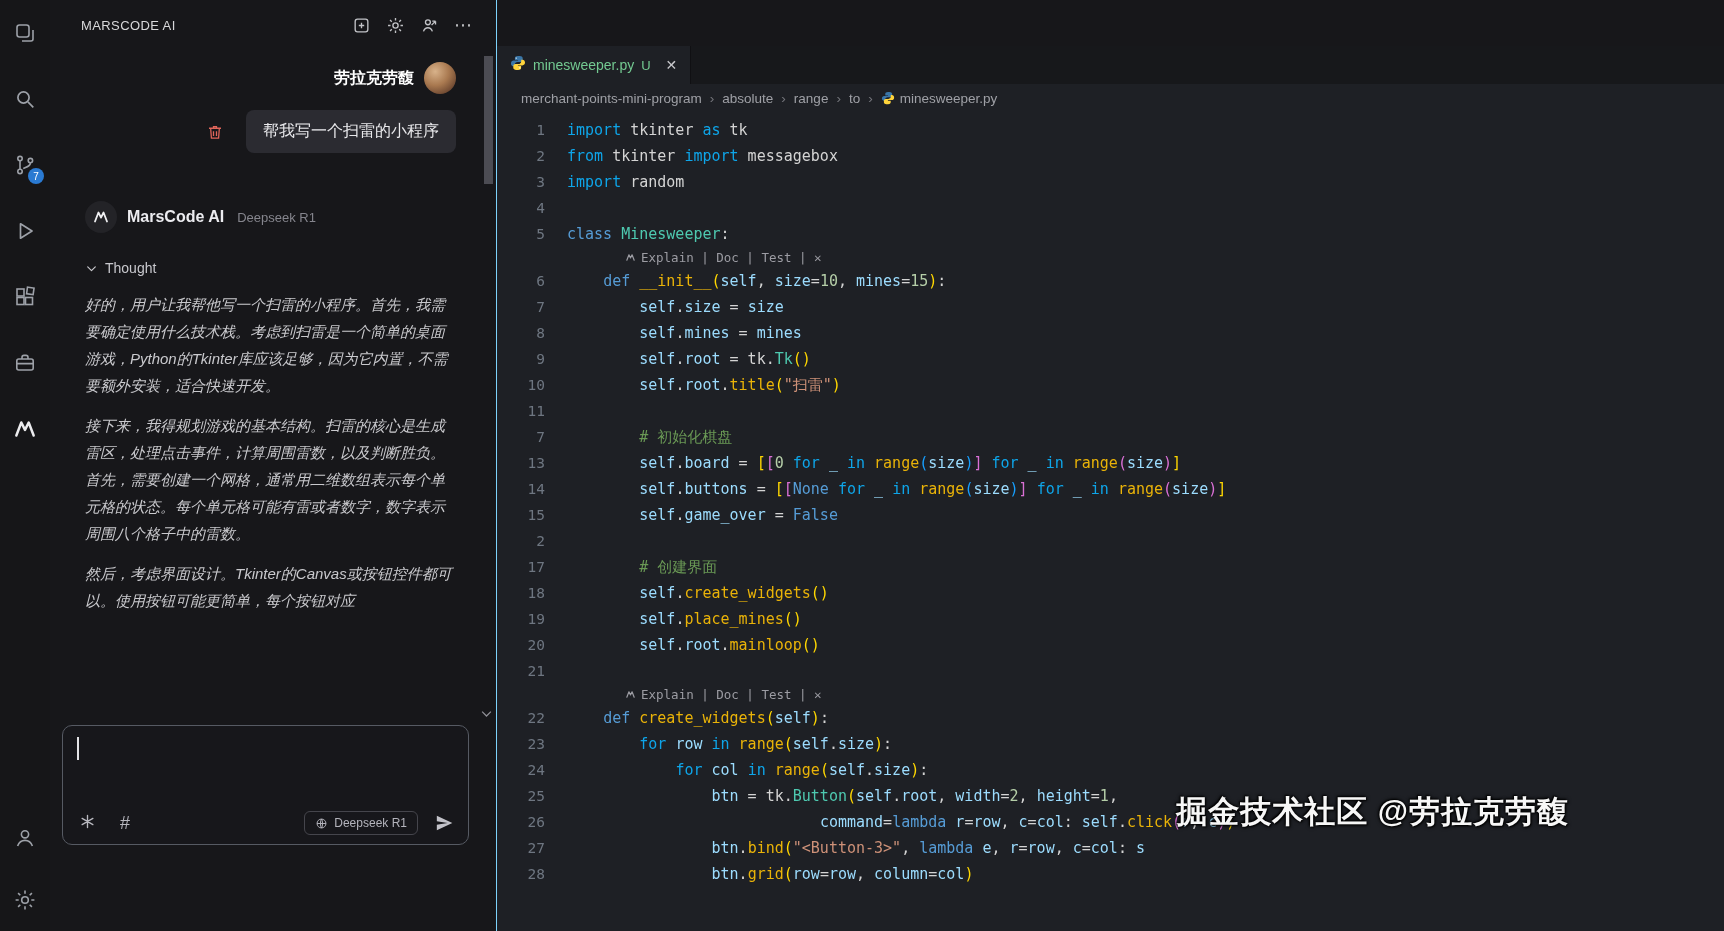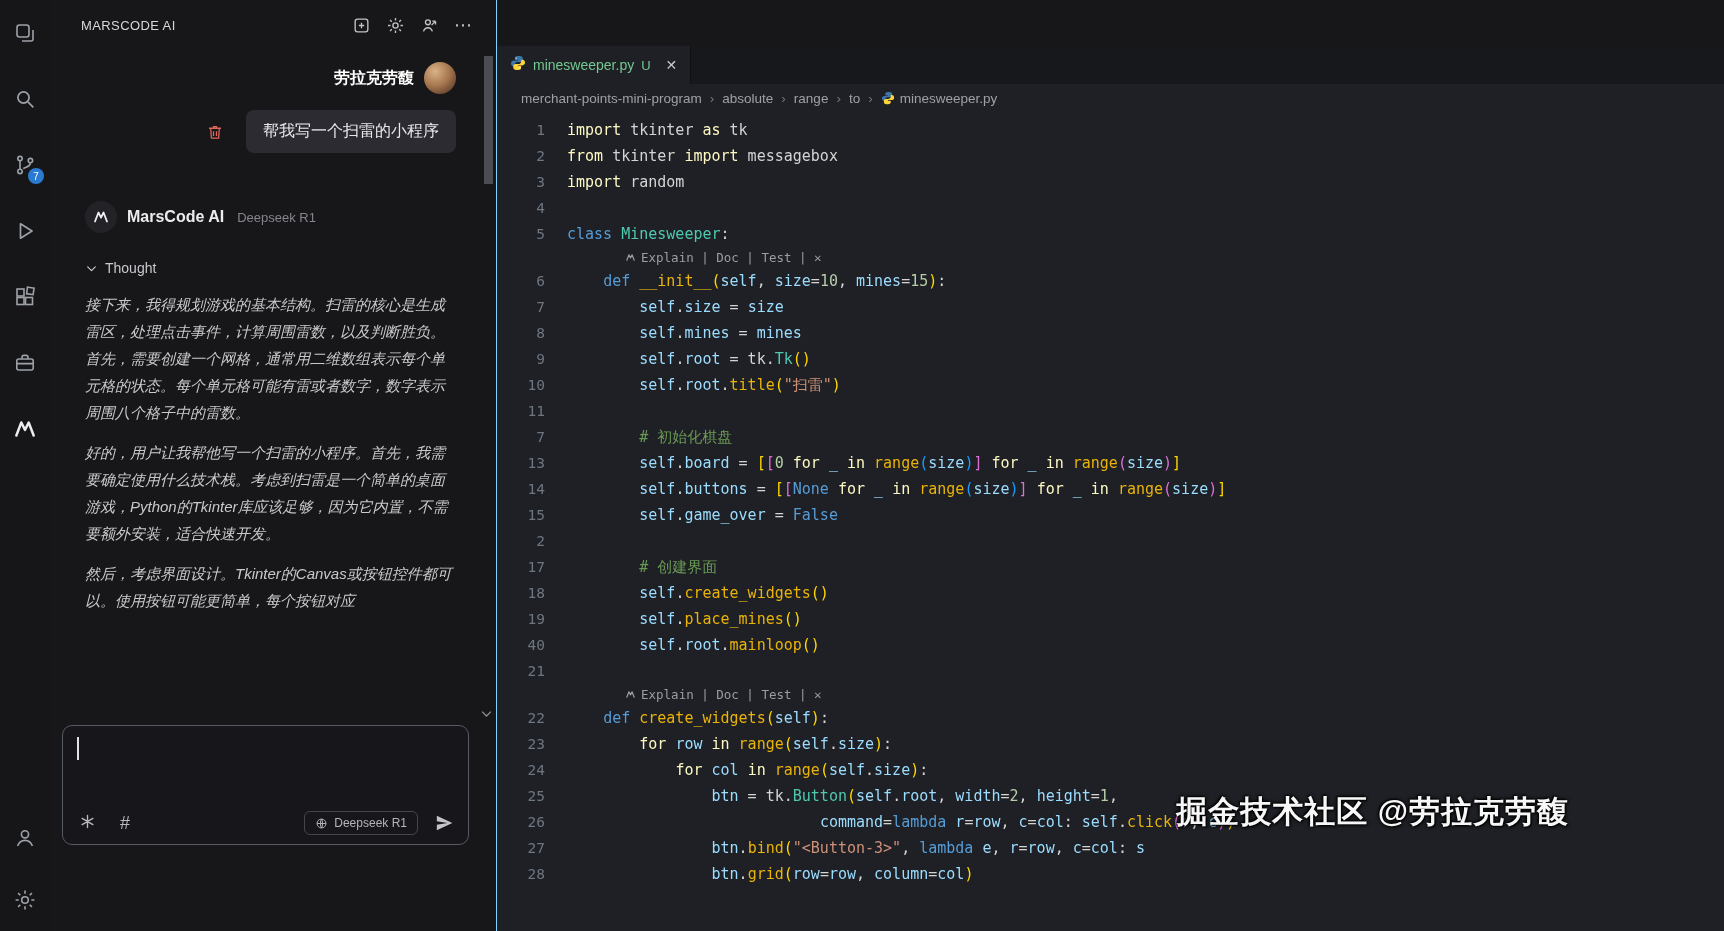--- a/index.html
+++ b/index.html
@@ -85,21 +85,21 @@
   .code { flex:1; padding-top:5px; font-family:"DejaVu Sans Mono", monospace; font-size:15px;
     overflow:hidden; }
   .code-row { display:flex; height:26px; line-height:26px; white-space:pre; }
   .gutter { width:70px; flex:none; text-align:right; padding-right:22px; color:#6e7681;
     font-size:14.5px; }
   .src { white-space:pre; }
   .lens-row { height:21px; line-height:21px; font-size:12.5px; color:#9c9ca3;
     padding-left:128px; display:flex; align-items:center; gap:5px; cursor:pointer; }
   .lens-row svg { stroke:#9c9ca3; }
 
-  .tok-kw{color:#fef9c3} .tok-kw2{color:#569CD6} .tok-cls{color:#4EC9B0}
+  .tok-kw{color:#0ea5e9} .tok-kw2{color:#569CD6} .tok-cls{color:#4EC9B0}
   .tok-fn{color:#eab308} .tok-var{color:#9CDCFE} .tok-num{color:#B5CEA8}
   .tok-str{color:#CE9178} .tok-cm{color:#6A9955} .tok-pl{color:#D4D4D4}
   .tok-b1{color:#FFD700} .tok-b2{color:#DA70D6} .tok-b3{color:#179FFF}
 
   .watermark { position:absolute; right:155px; bottom:98px; font-size:31px; font-weight:700;
     color:#f7f7f7; letter-spacing:1px; white-space:nowrap;
     text-shadow:0 0 4px rgba(0,0,0,.95), 1px 1px 2px #000, -1px -1px 2px #000; }
 </style>
 </head>
 <body>
@@ -220,22 +220,22 @@
         <span class="ai-model">Deepseek R1</span>
       </div>
 
       <div class="thought-row">
         <svg width="13" height="13" viewBox="0 0 24 24" fill="none" stroke="#c8c8cd" stroke-width="2.2" stroke-linecap="round" stroke-linejoin="round">
             <path d="M5 9l7 7 7-7"></path>
           </svg>
         <span>Thought</span>
       </div>
       <div class="thought-body" id="thought-body">
+          <p>好的，用户让我帮他写一个扫雷的小程序。首先，我需要确定使用什么技术栈。考虑到扫雷是一个简单的桌面游戏，Python的Tkinter库应该足够，因为它内置，不需要额外安装，适合快速开发。</p>
           <p>接下来，我得规划游戏的基本结构。扫雷的核心是生成雷区，处理点击事件，计算周围雷数，以及判断胜负。首先，需要创建一个网格，通常用二维数组表示每个单元格的状态。每个单元格可能有雷或者数字，数字表示周围八个格子中的雷数。</p>
-          <p>好的，用户让我帮他写一个扫雷的小程序。首先，我需要确定使用什么技术栈。考虑到扫雷是一个简单的桌面游戏，Python的Tkinter库应该足够，因为它内置，不需要额外安装，适合快速开发。</p>
           <p>然后，考虑界面设计。Tkinter的Canvas或按钮控件都可以。使用按钮可能更简单，每个按钮对应</p>
         </div>
 
       <span class="scroll-down">
         <svg width="15" height="15" viewBox="0 0 24 24" fill="none" stroke="#8f8f96" stroke-width="2">
             <path d="M5 9l7 7 7-7"></path>
           </svg>
       </span>
     </div>
 
@@ -324,21 +324,21 @@
         <div class="code-row"><span class="gutter">10</span><span class="src"><span class="tok-pl">        </span><span class="tok-var">self</span><span class="tok-pl">.</span><span class="tok-var">root</span><span class="tok-pl">.</span><span class="tok-fn">title</span><span class="tok-b1">(</span><span class="tok-str">"扫雷"</span><span class="tok-b1">)</span></span></div>
         <div class="code-row"><span class="gutter">11</span><span class="src"></span></div>
         <div class="code-row"><span class="gutter">7</span><span class="src"><span class="tok-pl">        </span><span class="tok-cm"># 初始化棋盘</span></span></div>
         <div class="code-row"><span class="gutter">13</span><span class="src"><span class="tok-pl">        </span><span class="tok-var">self</span><span class="tok-pl">.</span><span class="tok-var">board</span><span class="tok-pl"> = </span><span class="tok-b1">[</span><span class="tok-b2">[</span><span class="tok-num">0</span><span class="tok-pl"> </span><span class="tok-kw">for</span><span class="tok-pl"> </span><span class="tok-var">_</span><span class="tok-pl"> </span><span class="tok-kw">in</span><span class="tok-pl"> </span><span class="tok-fn">range</span><span class="tok-b3">(</span><span class="tok-var">size</span><span class="tok-b3">)</span><span class="tok-b2">]</span><span class="tok-pl"> </span><span class="tok-kw">for</span><span class="tok-pl"> </span><span class="tok-var">_</span><span class="tok-pl"> </span><span class="tok-kw">in</span><span class="tok-pl"> </span><span class="tok-fn">range</span><span class="tok-b2">(</span><span class="tok-var">size</span><span class="tok-b2">)</span><span class="tok-b1">]</span></span></div>
         <div class="code-row"><span class="gutter">14</span><span class="src"><span class="tok-pl">        </span><span class="tok-var">self</span><span class="tok-pl">.</span><span class="tok-var">buttons</span><span class="tok-pl"> = </span><span class="tok-b1">[</span><span class="tok-b2">[</span><span class="tok-kw2">None</span><span class="tok-pl"> </span><span class="tok-kw">for</span><span class="tok-pl"> </span><span class="tok-var">_</span><span class="tok-pl"> </span><span class="tok-kw">in</span><span class="tok-pl"> </span><span class="tok-fn">range</span><span class="tok-b3">(</span><span class="tok-var">size</span><span class="tok-b3">)</span><span class="tok-b2">]</span><span class="tok-pl"> </span><span class="tok-kw">for</span><span class="tok-pl"> </span><span class="tok-var">_</span><span class="tok-pl"> </span><span class="tok-kw">in</span><span class="tok-pl"> </span><span class="tok-fn">range</span><span class="tok-b2">(</span><span class="tok-var">size</span><span class="tok-b2">)</span><span class="tok-b1">]</span></span></div>
         <div class="code-row"><span class="gutter">15</span><span class="src"><span class="tok-pl">        </span><span class="tok-var">self</span><span class="tok-pl">.</span><span class="tok-var">game_over</span><span class="tok-pl"> = </span><span class="tok-kw2">False</span></span></div>
         <div class="code-row"><span class="gutter">2</span><span class="src"></span></div>
         <div class="code-row"><span class="gutter">17</span><span class="src"><span class="tok-pl">        </span><span class="tok-cm"># 创建界面</span></span></div>
         <div class="code-row"><span class="gutter">18</span><span class="src"><span class="tok-pl">        </span><span class="tok-var">self</span><span class="tok-pl">.</span><span class="tok-fn">create_widgets</span><span class="tok-b1">()</span></span></div>
         <div class="code-row"><span class="gutter">19</span><span class="src"><span class="tok-pl">        </span><span class="tok-var">self</span><span class="tok-pl">.</span><span class="tok-fn">place_mines</span><span class="tok-b1">()</span></span></div>
-        <div class="code-row"><span class="gutter">40</span><span class="src"><span class="tok-pl">        </span><span class="tok-var">self</span><span class="tok-pl">.</span><span class="tok-var">root</span><span class="tok-pl">.</span><span class="tok-fn">mainloop</span><span class="tok-b1">()</span></span></div>
+        <div class="code-row"><span class="gutter">20</span><span class="src"><span class="tok-pl">        </span><span class="tok-var">self</span><span class="tok-pl">.</span><span class="tok-var">root</span><span class="tok-pl">.</span><span class="tok-fn">mainloop</span><span class="tok-b1">()</span></span></div>
         <div class="code-row"><span class="gutter">21</span><span class="src"></span></div>
         <div class="lens-row">
           <svg width="11" height="11" viewBox="0 0 24 24" fill="none" stroke-width="2.6" stroke-linejoin="round" stroke-linecap="round">
             <path d="M4 18L8.6 6l3.4 6.8L15.4 6 20 18"></path>
           </svg>
           <span>Explain | Doc | Test | ✕</span>
         </div>
         <div class="code-row"><span class="gutter">22</span><span class="src"><span class="tok-pl">    </span><span class="tok-kw2">def</span><span class="tok-pl"> </span><span class="tok-fn">create_widgets</span><span class="tok-b1">(</span><span class="tok-var">self</span><span class="tok-b1">)</span><span class="tok-pl">:</span></span></div>
         <div class="code-row"><span class="gutter">23</span><span class="src"><span class="tok-pl">        </span><span class="tok-kw">for</span><span class="tok-pl"> </span><span class="tok-var">row</span><span class="tok-pl"> </span><span class="tok-kw">in</span><span class="tok-pl"> </span><span class="tok-fn">range</span><span class="tok-b1">(</span><span class="tok-var">self</span><span class="tok-pl">.</span><span class="tok-var">size</span><span class="tok-b1">)</span><span class="tok-pl">:</span></span></div>
         <div class="code-row"><span class="gutter">24</span><span class="src"><span class="tok-pl">            </span><span class="tok-kw">for</span><span class="tok-pl"> </span><span class="tok-var">col</span><span class="tok-pl"> </span><span class="tok-kw">in</span><span class="tok-pl"> </span><span class="tok-fn">range</span><span class="tok-b1">(</span><span class="tok-var">self</span><span class="tok-pl">.</span><span class="tok-var">size</span><span class="tok-b1">)</span><span class="tok-pl">:</span></span></div>

